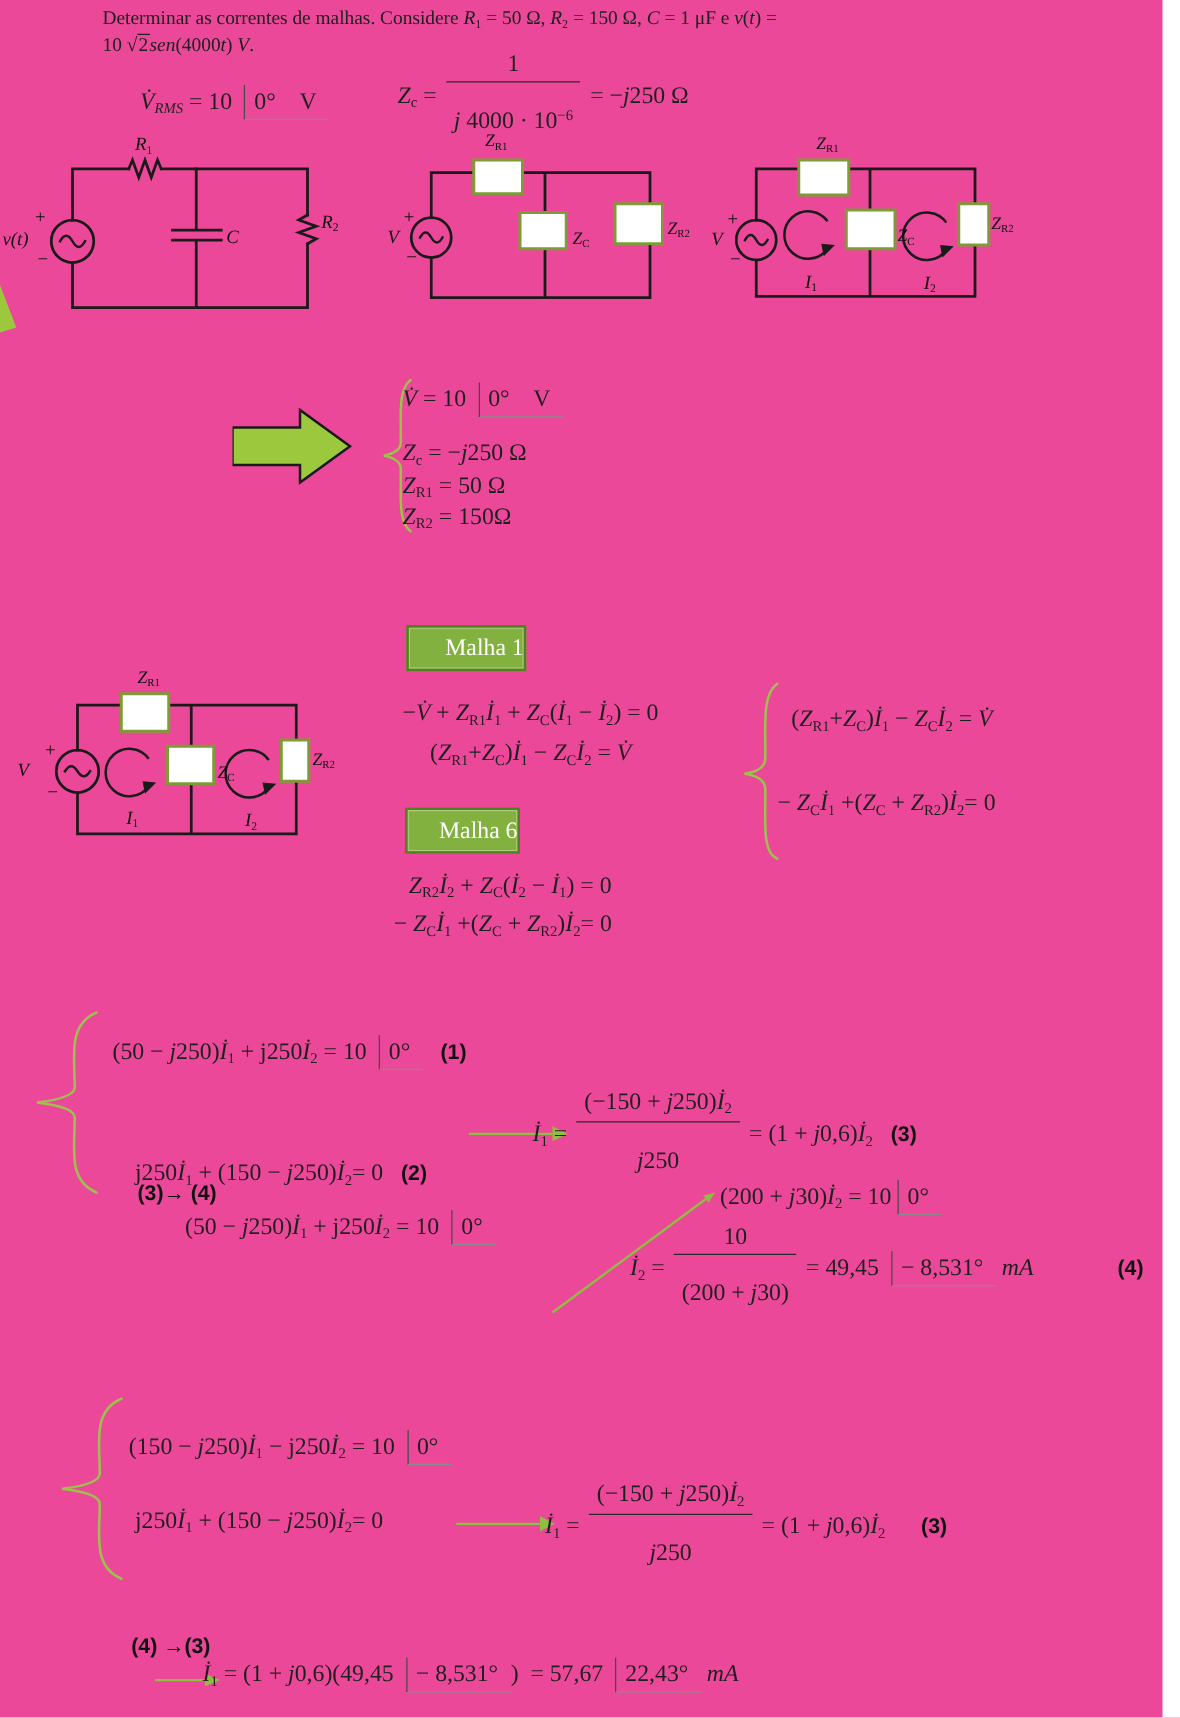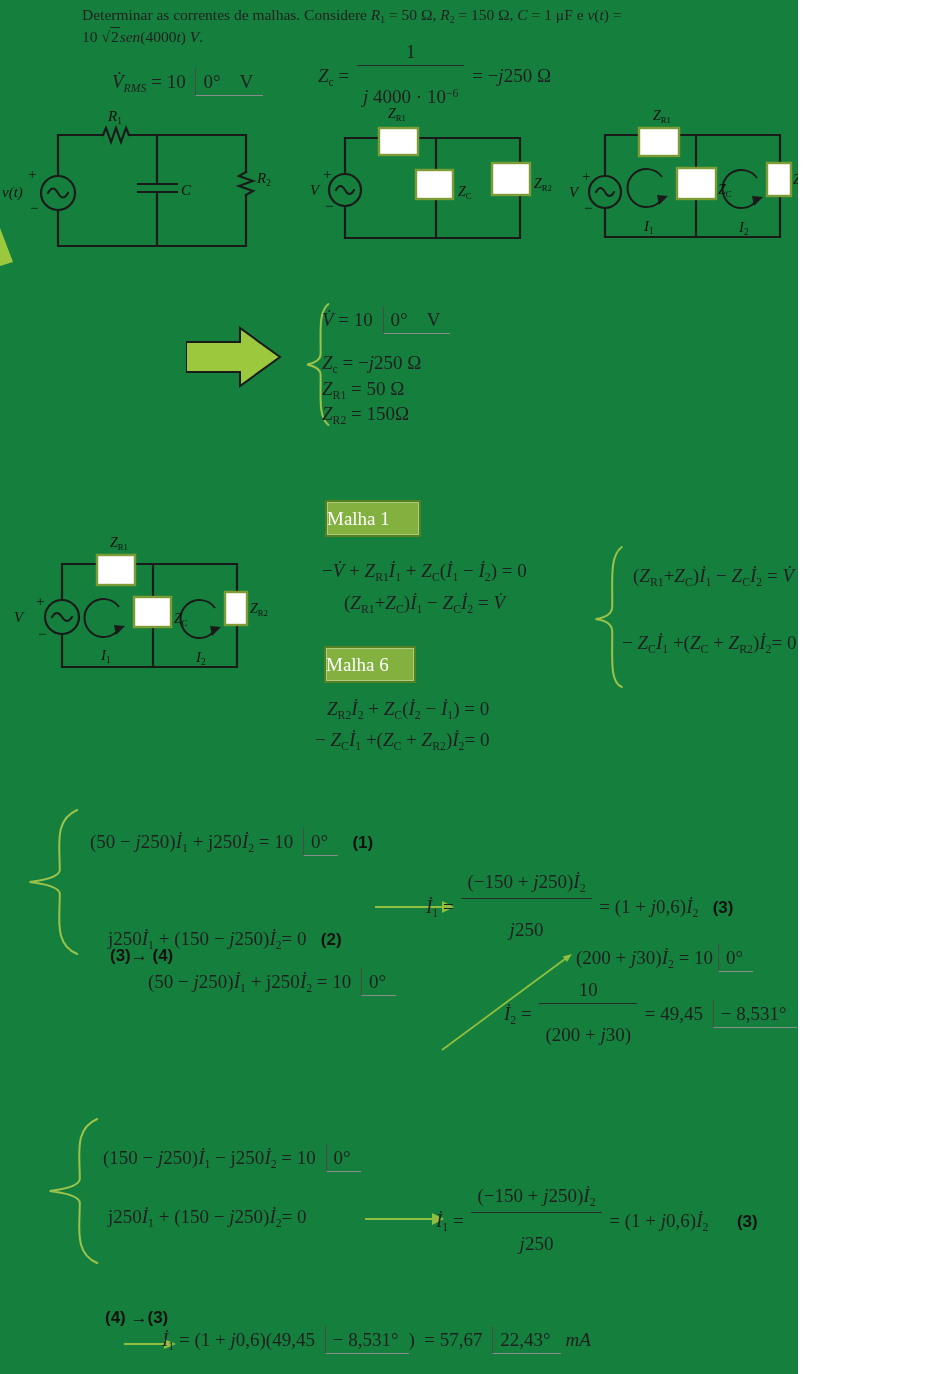--- a/index.html
+++ b/index.html
@@ -1,16 +1,16 @@
 <!DOCTYPE html>
 <html style="--accent-green-fill: #9cc83e; --accent-green-stroke: #7d9c35; --badge-bg: #82b13f; --badge-border: #55801f; --brace-green: #9bc24a; --arrow-green: #8fbf3f; --ink: #1f1f1f; --angle-mark: #8a8a8a;"><head>
 <meta charset="utf-8">
 <style>
   html,body{margin:0;padding:0;background:#fff}
-  #canvas{position:relative;width:798px;height:1374px;background:#15803d;overflow:hidden;
+  #canvas{position:relative;width:930px;height:1374px;background:#ec4899;overflow:hidden;
           font-family:"Liberation Serif",serif;color:var(--ink,#1f1f1f)}
   .hdr{position:absolute;font-size:15.5px;color:#202020;white-space:nowrap}
   .eq{position:absolute;font-size:19px;white-space:nowrap;color:var(--ink,#1f1f1f)}
   .eq i{font-style:italic}
   sub{font-size:0.62em;vertical-align:-0.32em}
   sup{font-size:0.62em;vertical-align:0.55em}
   .ang{display:inline-block;border-left:1.7px solid #4a4a4a;border-bottom:1.7px solid var(--angle-mark,#8a8a8a);
        padding:4px 10px 3px 7px;margin-left:5px;line-height:1.05}
   .frac{display:inline-block;vertical-align:middle;text-align:center;margin:0 3px;transform:translateY(-3px)}
   .fn{display:block;padding:0 6px 2px}
@@ -19,21 +19,21 @@
   .sqrt{white-space:nowrap}
   .sqrtA{border-top:1.3px solid #222;padding:0 1px}
   .circuit{position:absolute}
   .circuit svg{position:absolute;left:0;top:0}
   .clabel{position:absolute;font-size:15px;color:#101010;white-space:nowrap}
   .clabel.small{font-size:14px}
   .wire{stroke:#1a1a1a;stroke-width:2.2;fill:none;stroke-linecap:square}
   .zbox{fill:#ffffff;stroke:var(--accent-green-stroke,#7d9c35);stroke-width:2.4}
   .loop{stroke:#1a1a1a;stroke-width:2;fill:none}
   .ah{fill:#1a1a1a}
-  .badge{position:absolute;display:flex;align-items:center;justify-content:flex-start;
+  .badge{position:absolute;display:flex;align-items:center;justify-content:flex-end;
          background:var(--badge-bg,#82b13f);border:2px solid var(--badge-border,#55801f);
          color:#fff;font-size:19px;box-shadow:inset 0 0 0 1px rgba(255,255,255,.35)}
   .gfx{position:absolute}
   .brace{stroke:var(--brace-green,#9bc24a);stroke-width:2;fill:none;stroke-linecap:round}
   .garrow-line{stroke:var(--arrow-green,#8fbf3f);stroke-width:1.8}
   .garrow-head{fill:var(--arrow-green,#8fbf3f)}
 </style>
 </head>
 <body>
 

